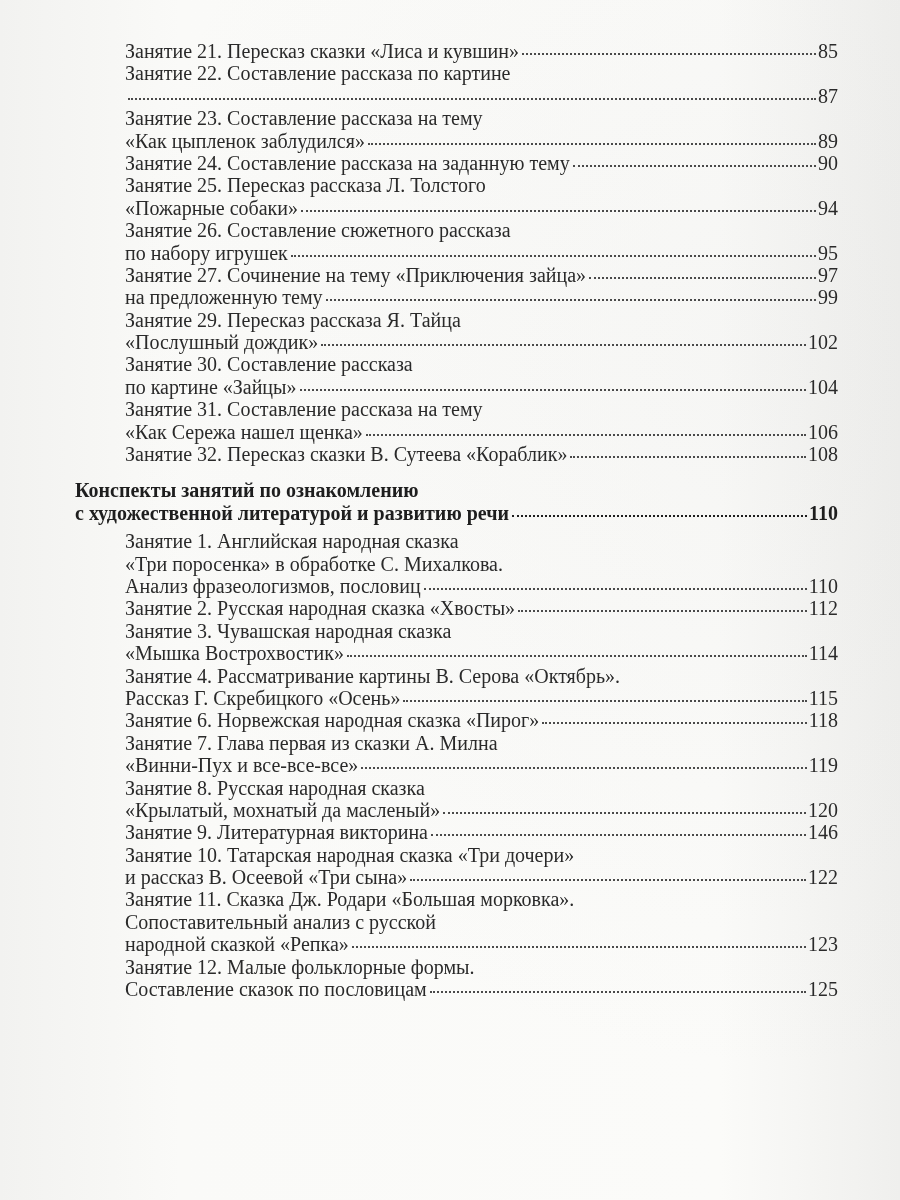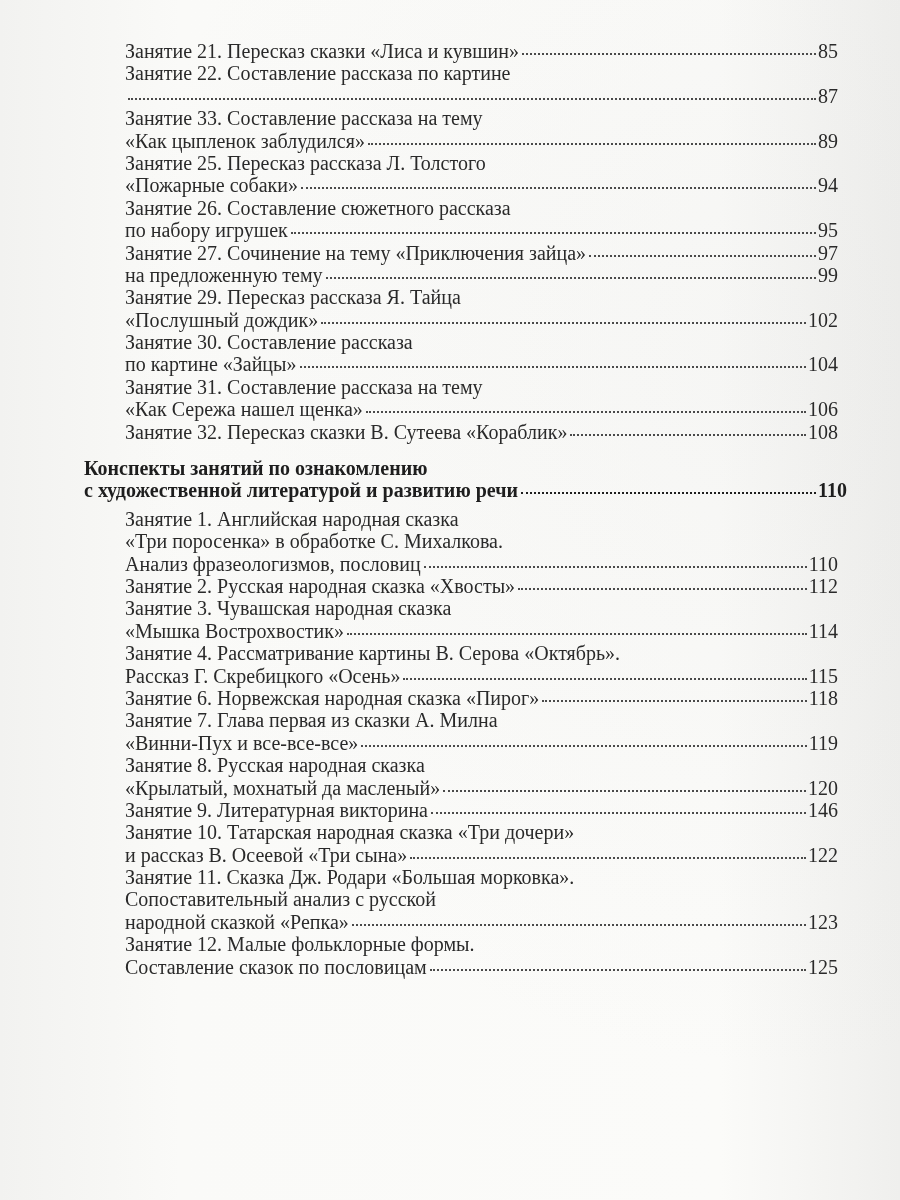--- a/index.html
+++ b/index.html
@@ -27,21 +27,21 @@
     white-space: nowrap;
   }
   .entry .line { padding-left: 125px; width: 713px; }
   .entry .line .txt { flex: 0 0 auto; text-align: right; }
   .leader {
     flex: 1 1 auto; overflow: hidden; margin: 0 2px 0 3px;
     border-bottom: 2px dotted #4a4a4a; height: 0; align-self: baseline;
     transform: translateY(-3px);
   }
   .pg { flex: 0 0 auto; text-align: center; }
-  .section { margin-top: 14px; margin-bottom: 6px; padding-left: 9px; }
+  .section { margin-top: 14px; margin-bottom: 6px; }
   .section .line { padding-left: 75px; width: 763px; font-weight: bold; font-size: 20px; color: #1e1e1e; }
   .section .leader { border-bottom-color: #1e1e1e; }
 </style>
 </head>
 <body>
 
 <div class="page">
   <div class="toc">
     <div id="part1">
         <div class="entry">
@@ -55,26 +55,33 @@
           <div class="line">
             <span class="txt">Занятие 22. Составление рассказа по картине</span>
           </div>
           <div class="line">
             <span class="leader"></span>
             <span class="pg">87</span>
           </div>
         </div>
         <div class="entry">
           <div class="line">
-            <span class="txt">Занятие 33. Составление рассказа на тему</span>
+            <span class="txt">Занятие 23. Составление рассказа на тему</span>
           </div>
           <div class="line">
             <span class="txt">«Как цыпленок заблудился»</span>
             <span class="leader"></span>
             <span class="pg">89</span>
+          </div>
+        </div>
+        <div class="entry">
+          <div class="line">
+            <span class="txt">Занятие 24. Составление рассказа на заданную тему</span>
+            <span class="leader"></span>
+            <span class="pg">90</span>
           </div>
         </div>
         <div class="entry">
           <div class="line">
             <span class="txt">Занятие 25. Пересказ рассказа Л. Толстого</span>
           </div>
           <div class="line">
             <span class="txt">«Пожарные собаки»</span>
             <span class="leader"></span>
             <span class="pg">94</span>

